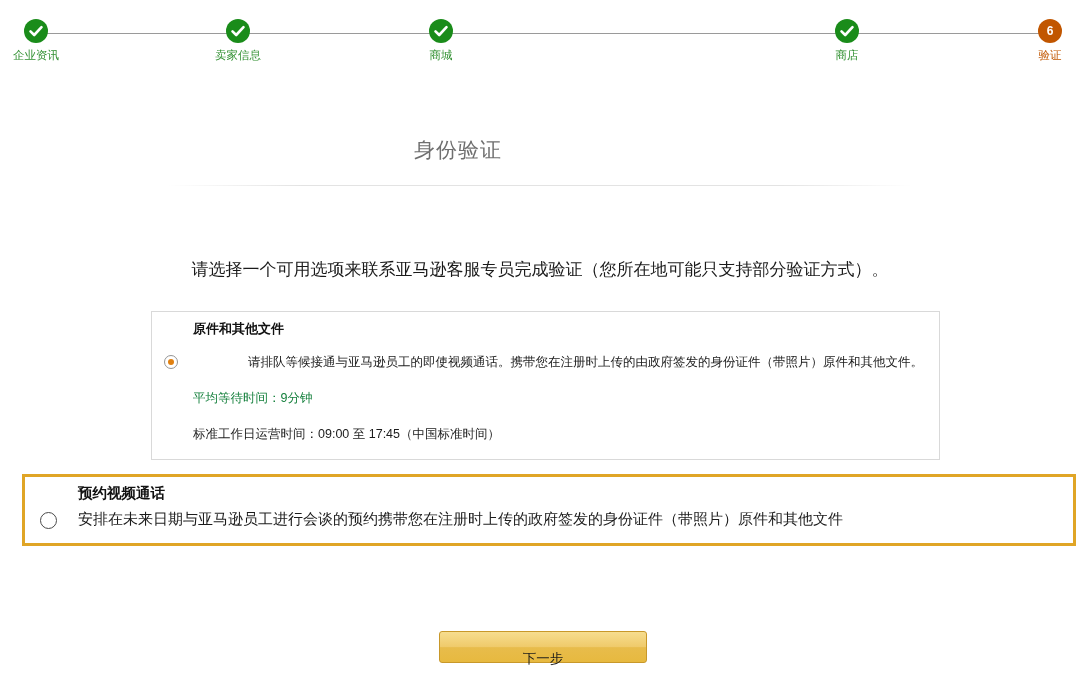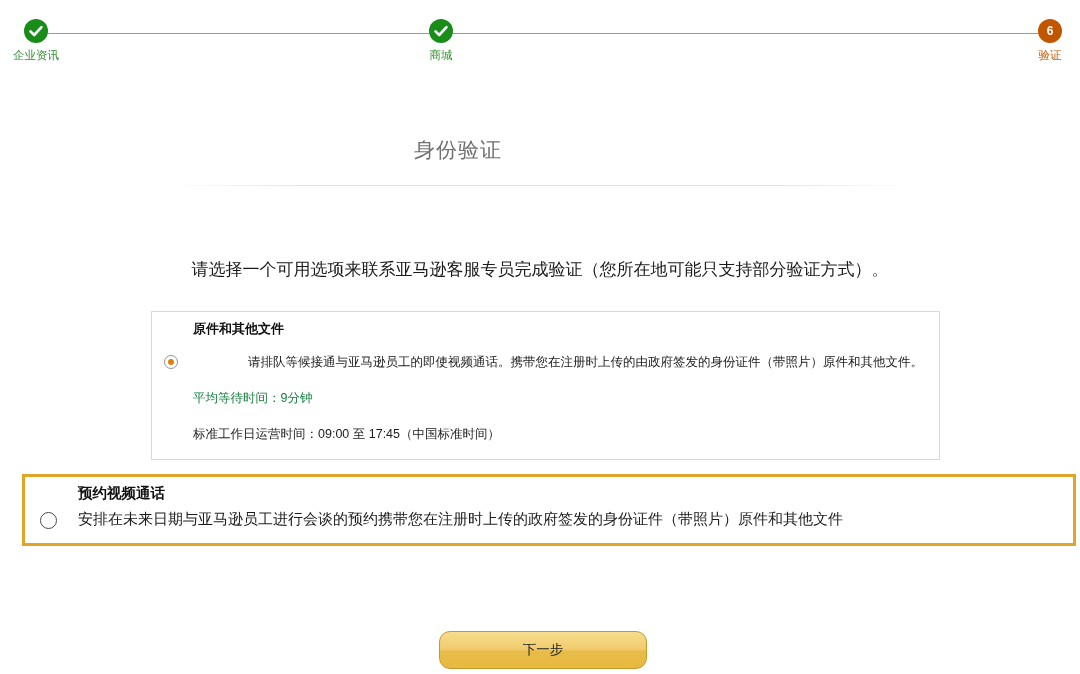--- a/index.html
+++ b/index.html
@@ -210,27 +210,27 @@
     color: #1b1b1b;
     line-height: 22px;
   }
 
   
   #next-button {
     position: absolute;
     left: 439px;
     top: 631px;
     width: 208px;
-    height: 38px;
+    height: 32px;
     border: 1px solid #c8982a;
-    border-radius: 11px;
+    border-radius: 3px;
     background: linear-gradient(to bottom, #f7dd8f 0%, #efca6a 50%, #e8bc4b 52%, #e7b93f 100%);
     box-sizing: border-box;
     cursor: pointer;
-    padding: 0;
+    padding: 12px;
     font-family: inherit;
   }
   #next-button-label {
     display: block;
     text-align: center;
     line-height: 30px;
     font-size: 13.5px;
     color: #1a1a1a;
   }
 </style>
@@ -242,31 +242,47 @@
 
   <div class="step" style="left:36px;">
     <span class="step-badge done">
       <svg width="24" height="24" viewBox="0 0 24 24" aria-hidden="true">
         <path d="M6.5 12.3 L10.2 16 L17.5 8.2" fill="none" stroke="#ffffff" stroke-width="2.6" stroke-linecap="round" stroke-linejoin="round"></path>
       </svg>
     </span>
     <div class="step-label done">企业资讯</div>
   </div>
 
+  <div class="step" style="left:238px;">
+    <span class="step-badge done">
+      <svg width="24" height="24" viewBox="0 0 24 24" aria-hidden="true">
+        <path d="M6.5 12.3 L10.2 16 L17.5 8.2" fill="none" stroke="#ffffff" stroke-width="2.6" stroke-linecap="round" stroke-linejoin="round"></path>
+      </svg>
+    </span>
+    <div class="step-label done">卖家信息</div>
+  </div>
 
   <div class="step" style="left:441px;">
     <span class="step-badge done">
       <svg width="24" height="24" viewBox="0 0 24 24" aria-hidden="true">
         <path d="M6.5 12.3 L10.2 16 L17.5 8.2" fill="none" stroke="#ffffff" stroke-width="2.6" stroke-linecap="round" stroke-linejoin="round"></path>
       </svg>
     </span>
     <div class="step-label done">商城</div>
   </div>
 
 
+  <div class="step" style="left:847px;">
+    <span class="step-badge done">
+      <svg width="24" height="24" viewBox="0 0 24 24" aria-hidden="true">
+        <path d="M6.5 12.3 L10.2 16 L17.5 8.2" fill="none" stroke="#ffffff" stroke-width="2.6" stroke-linecap="round" stroke-linejoin="round"></path>
+      </svg>
+    </span>
+    <div class="step-label done">商店</div>
+  </div>
 
   <div class="step" style="left:1050px;">
     <span class="step-badge current">
       <span class="step-num">6</span>
     </span>
     <div class="step-label current">验证</div>
   </div>
 </div>
 
 <div id="page-title">身份验证</div>

